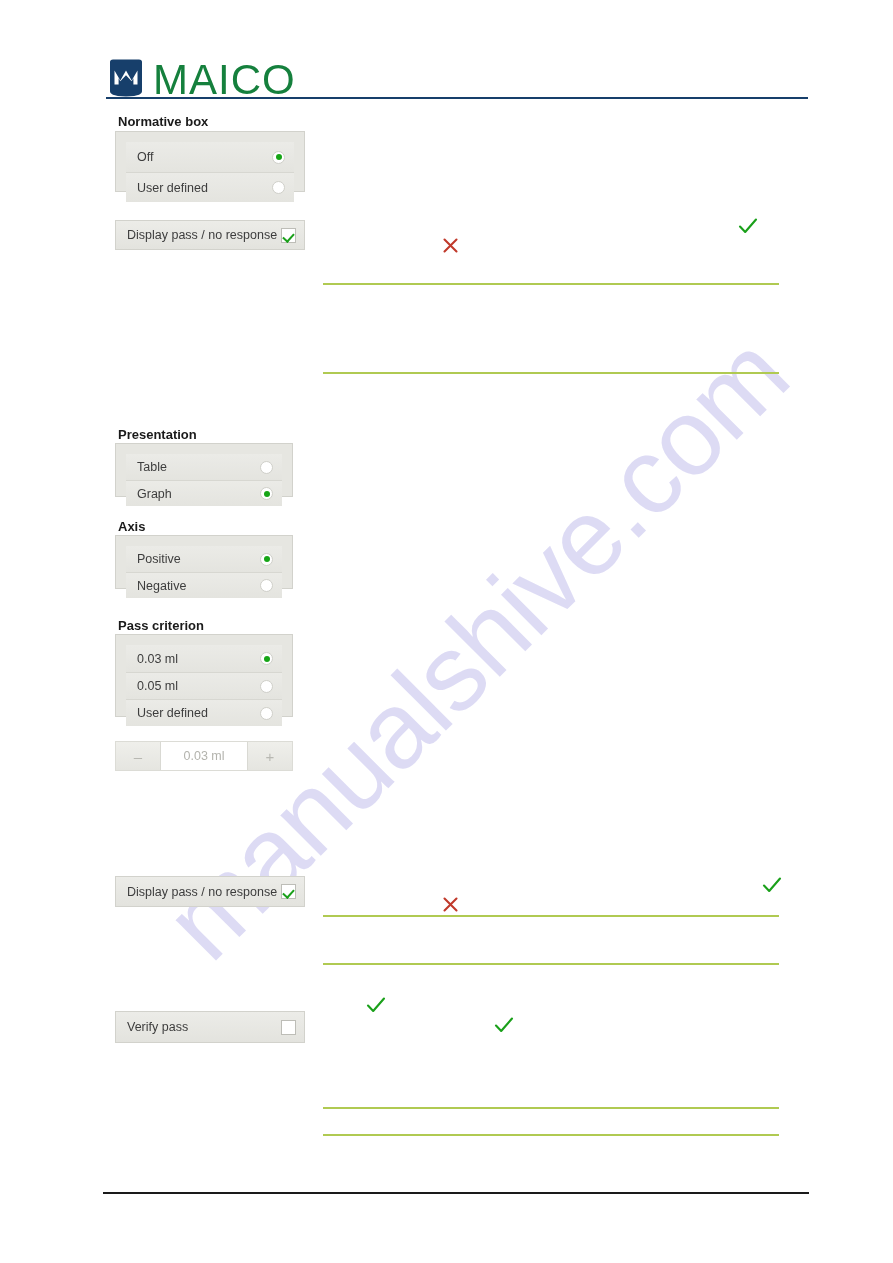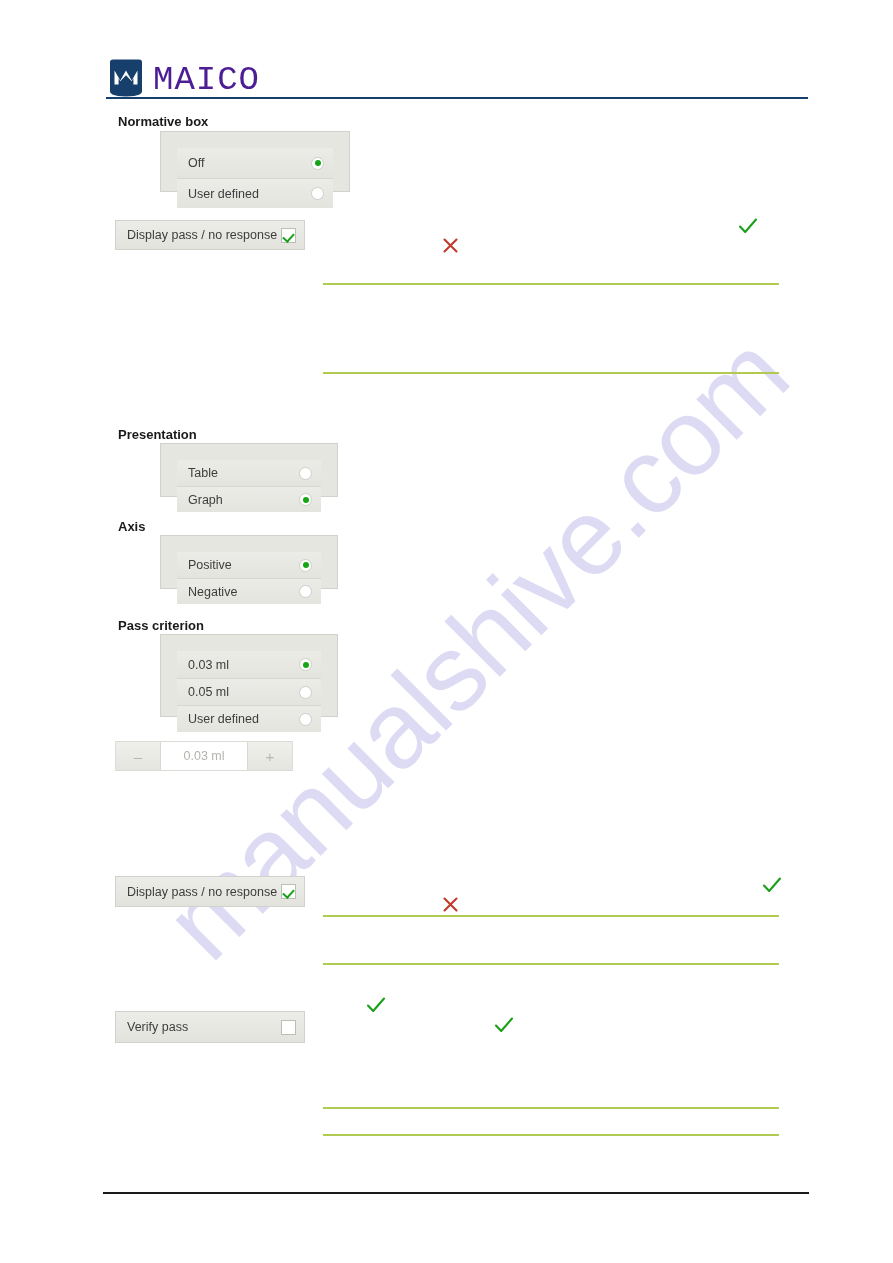--- a/index.html
+++ b/index.html
@@ -58,25 +58,25 @@
   #logo-wrap {
     position: absolute;
     left: 106px;
     top: 58px;
     display: flex;
     align-items: center;
     gap: 7px;
   }
   #logo-mark { display: block; }
   #logo-word {
-    font-family: Liberation Mono, monospace;
-    font-size: 34px;
+    font-family: Liberation Sans, sans-serif;
+    font-size: 42px;
     font-weight: 400;
     letter-spacing: 1px;
-    color: #4c1d95;
+    color: #15803d;
     line-height: 1;
   }
   #header-rule {
     position: absolute;
     left: 106px;
     top: 97px;
     width: 702px;
     height: 2px;
     background: #173f6b;
   }
@@ -111,22 +111,21 @@
   
   .shot {
     position: absolute;
     z-index: 2;
     background: #e6e6e1;
     border: 1px solid #d2d2cc;
     box-sizing: border-box;
   }
 
   .radio-group {
-    padding: 16px;
-    margin-left: 45px;
+    padding: 10px;
   }
   .radio-row {
     position: relative;
     display: flex;
     align-items: center;
     justify-content: space-between;
     box-sizing: border-box;
     padding: 0 9px 0 11px;
     font-size: 12.5px;
     color: #3d3d3d;

